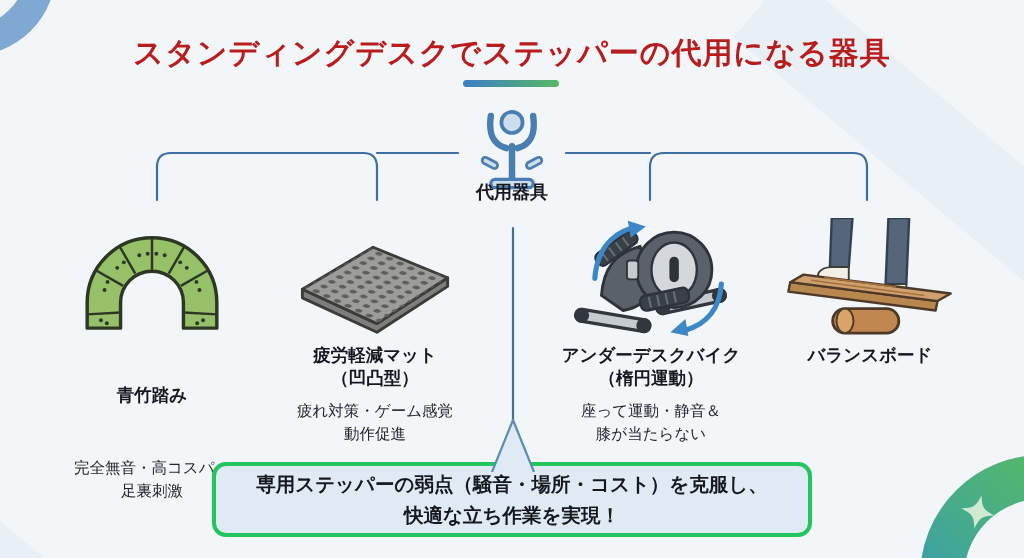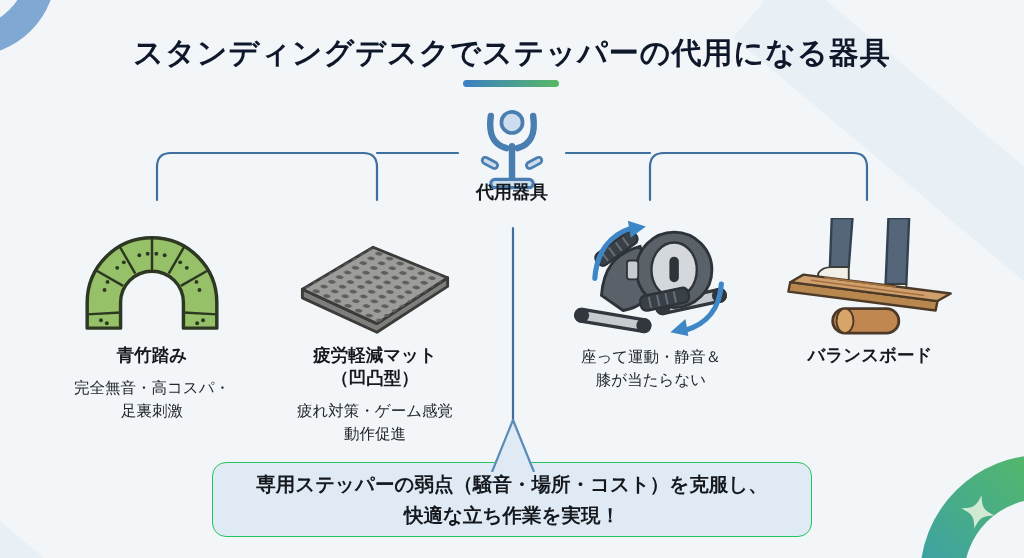--- a/index.html
+++ b/index.html
@@ -11,42 +11,42 @@
     color:#15181d;
   }
   .band { position:absolute; background:#e2edf5; opacity:.65; transform-origin:0 0; }
   .band-tr { width:620px; height:88px; left:790px; top:-30px; transform:rotate(40deg); }
   .band-bl { width:620px; height:88px; left:-150px; top:395px; transform:rotate(40deg); }
   .arc-tl { position:absolute; top:-116px; left:-116px; width:172px; height:172px;
             border:30px solid #7fa9d3; border-radius:50%; }
   .overlay { position:absolute; left:0; top:0; width:1024px; height:558px; }
 
   .title { position:absolute; top:33px; left:0; width:1024px; text-align:center;
-           font-size:30px; font-weight:800; letter-spacing:1px; color:#0f172a; }
+           font-size:30px; font-weight:800; letter-spacing:1px; color:#b91c1c; }
   .title-underline { position:absolute; left:463px; top:80px; width:96px; height:7px;
            border-radius:4px; background:linear-gradient(90deg,#3b7fc4,#58b865); }
 
   .root-icon { position:absolute; left:464px; top:104px; width:96px; height:92px;
            display:flex; align-items:center; justify-content:center; }
   .root-label { position:absolute; left:438px; top:180px; width:148px; text-align:center;
            font-size:18px; font-weight:800; }
 
   .item { position:absolute; top:220px; display:flex; flex-direction:column; align-items:center; }
-  .item-1 { left:52px;  width:200px; }
+  .item-1 { left:52px;  width:200px;gap:40px; }
   .item-2 { left:275px; width:200px; }
   .item-3 { left:543px; width:216px; }
   .item-4 { left:768px; width:204px;font-family:Liberation Serif, serif; }
   .icon-box { height:116px; display:flex; align-items:flex-end; justify-content:center; }
   .item-name { margin-top:8px; font-size:17.5px; font-weight:800; text-align:center;
                line-height:1.3; white-space:pre-line; }
   .item-desc { margin-top:9px; font-size:15.5px; text-align:center; line-height:1.5;
                white-space:pre-line; color:#22262b; }
 
   .conclusion-box { position:absolute; left:212px; top:462px; width:600px; height:75px;
-               background:#dfeaf4; border:1px solid #22c55e; border-radius:14px;
+               background:#dfeaf4; border:4px solid #22c55e; border-radius:14px;
                display:flex; align-items:center; justify-content:center; }
   .conclusion-text { font-size:19.5px; font-weight:800; text-align:center; line-height:1.55;
                white-space:pre-line; }
   .funnel { position:absolute; left:480px; top:414px; }
 </style>
 </head>
 <body>
 
 <div class="band band-tr"></div>
 <div class="band band-bl"></div>
@@ -191,20 +191,22 @@
             <line x1="113" y1="80" x2="113" y2="92"></line>
           </g>
       </g>
 
       <path d="M28,64 C30,36 44,18 66,11" fill="none" stroke="#3d87c6" stroke-width="5.5" stroke-linecap="round"></path>
       <path d="M82,9 L63,3 L66,21 Z" fill="#3d87c6"></path>
       <path d="M162,70 C160,98 146,112 124,119" fill="none" stroke="#3d87c6" stroke-width="5.5" stroke-linecap="round"></path>
       <path d="M108,121 L127,125 L124,107 Z" fill="#3d87c6"></path>
     </svg>
   </div>
+  <div class="item-name">アンダーデスクバイク
+（楕円運動）</div>
   <div class="item-desc">座って運動・静音＆
 膝が当たらない</div>
 </div>
 
 <div class="item item-4">
   <div class="icon-box">
     <svg width="176" height="118" viewBox="0 0 185 125">
 
       <path d="M52,0 L74,0 L70,52 L50,52 Z" fill="#55657a" stroke="#32404f" stroke-width="2.5" stroke-linejoin="round"></path>
       <path d="M112,0 L134,0 L131,70 L109,70 Z" fill="#55657a" stroke="#32404f" stroke-width="2.5" stroke-linejoin="round"></path>

